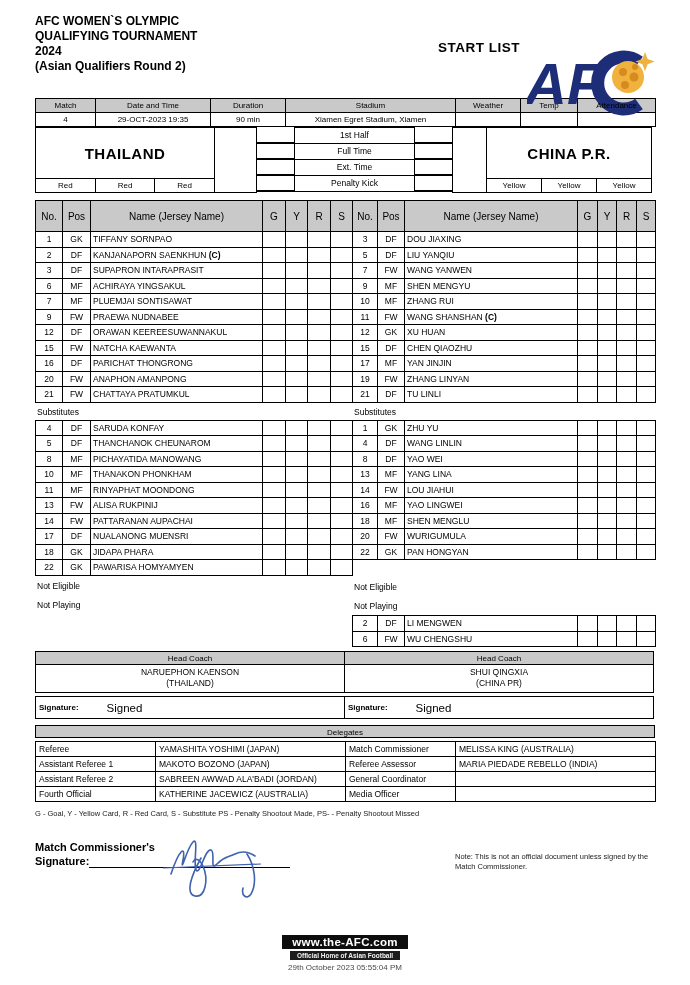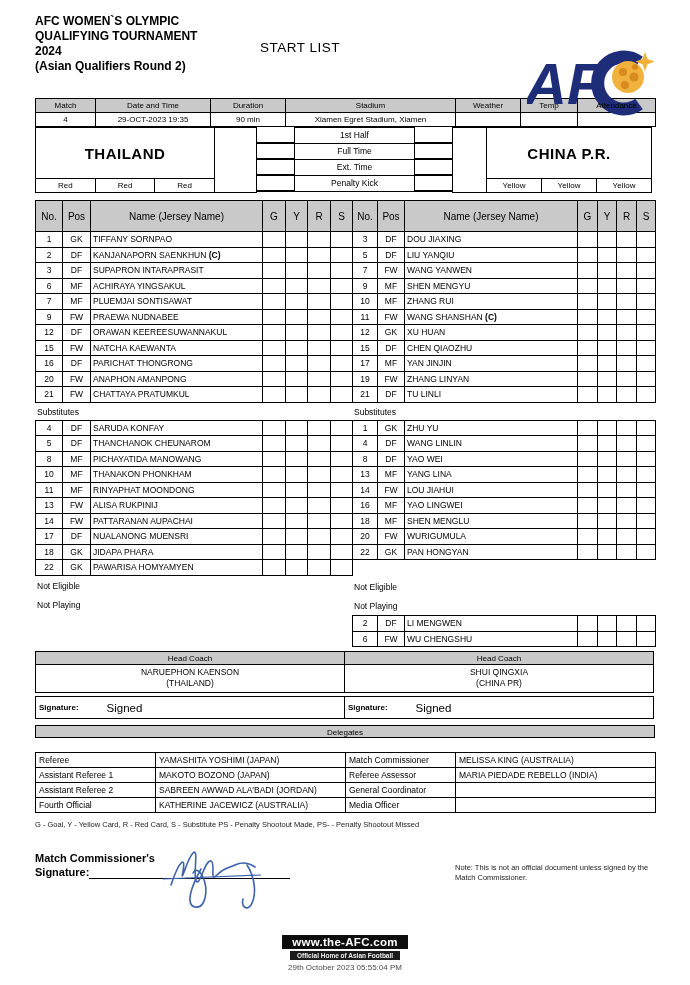--- a/index.html
+++ b/index.html
@@ -7,21 +7,21 @@
   body {
     width:690px; height:985px; background:#ffffff; color:#000;
     font-family:"Liberation Sans", sans-serif;
     -webkit-font-smoothing:antialiased;
   }
   .page { width:690px; height:985px; padding:10px 35px 10px 35px; position:relative; overflow:hidden; }
 
   
   .hdr { display:flex; height:82px; }
   .hdr-title { width:225px; font-weight:bold; font-size:12px; line-height:15px; padding-top:4px; }
-  .hdr-doc { flex:1; text-align:left; font-weight:normal; font-size:13.5px; padding-top:30px; letter-spacing:.5px; }
+  .hdr-doc { flex:1; text-align:right; font-weight:bold; font-size:13.5px; padding-top:30px; letter-spacing:.5px; }
   .hdr-logo { width:135px; display:flex; align-items:flex-start; justify-content:flex-end;margin-top:36px; }
 
   
   table { border-collapse:collapse; table-layout:fixed;border-radius:6px; }
   td,th { border:1px solid #000; overflow:hidden; white-space:nowrap; padding:0 2px; }
 
   
   .match-tbl { width:620px; margin-top:6px; }
   .match-tbl th { font-size:8px; font-weight:normal; height:14px; text-align:center; background:#c9c9c9; }
   .match-tbl td { font-size:8px; height:14px; text-align:center; }
@@ -66,21 +66,21 @@
   .coach-name { height:27px; text-align:center; font-size:8.5px; padding-top:2px; line-height:11px; }
   .sig-row { display:flex; margin-top:3px; }
   .sig-box { width:310px; height:23px; border:1px solid #000; display:flex; align-items:center; }
   .sig-box + .sig-box { margin-left:-1px; }
   .sig-label { font-weight:bold; font-size:8px; padding-left:3px; }
   .sig-signed { font-size:11.5px; margin-left:28px; }
 
   
   .delegates-hdr { margin-top:6px; width:620px; height:13px; line-height:13px; background:#c9c9c9;
                    border:1px solid #000; text-align:center; font-size:8px; }
-  .delegates-tbl { width:620px; margin-top:14px; }
+  .delegates-tbl { width:620px; margin-top:3px; }
   .delegates-tbl td { font-size:8.5px; height:15px; text-align:left; padding:0 3px; }
 
   .legend { margin-top:7px; font-size:7.5px; color:#1a1a1a; }
 
   
   .commish { margin-top:22px; position:relative; height:78px; }
   .commish-label { font-weight:bold; font-size:11px; line-height:14px; }
   .commish-line2 { display:flex; align-items:flex-end; width:255px; }
   .commish-underline { flex:1; border-bottom:1px solid #000; height:13px; }
   .commish-sig { position:absolute; left:108px; top:-12px; }

